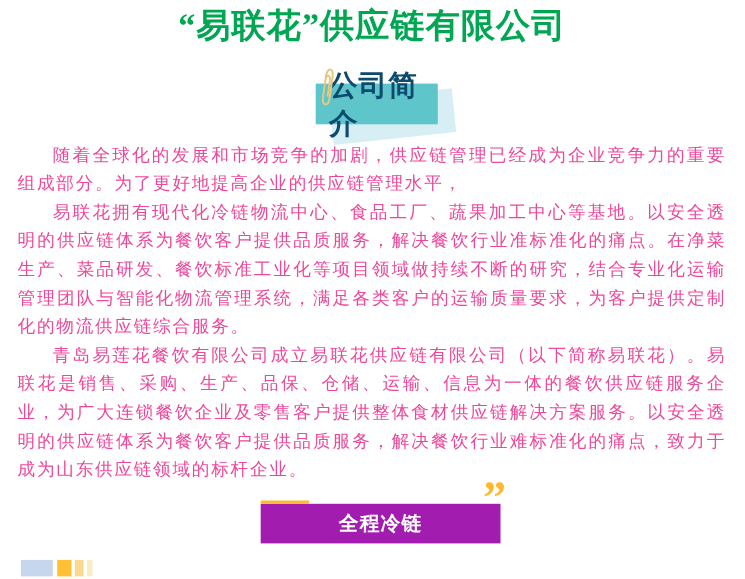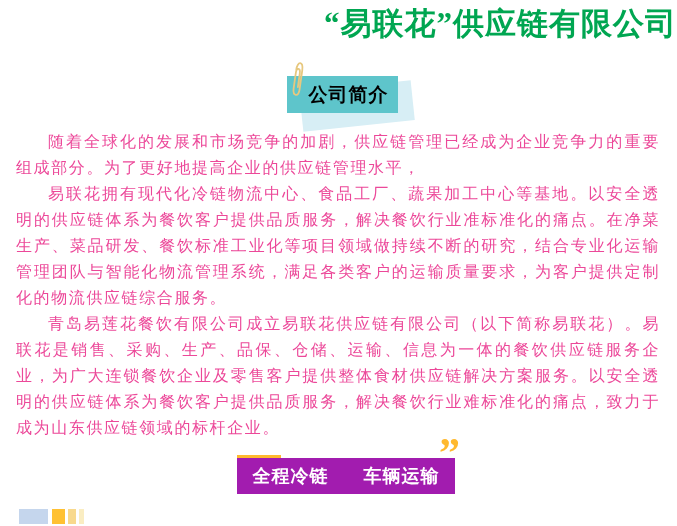--- a/index.html
+++ b/index.html
@@ -11,21 +11,21 @@
     overflow: hidden;
     font-family: "Liberation Serif", "DejaVu Serif", serif;
   }
 
   
   .page-title {
     position: absolute;
     top: 3px;
     left: 0;
     width: 100%;
-    text-align: right;
+    text-align: center;
     font-size: 31px;
     font-weight: bold;
     letter-spacing: 1px;
     color: #00A651;
     font-family: "Liberation Serif", "DejaVu Serif", serif;
   }
 
   
   .section-group {
     position: absolute;
@@ -49,22 +49,22 @@
     top: 16px;
     width: 111px;
     height: 37px;
     background: #5EC5CB;
     display: flex;
     align-items: center;
     justify-content: center;
     z-index: 2;
   }
   .section-badge span {
-    color: #000000;
-    font-size: 19px;
+    color: #0c4a6e;
+    font-size: 26px;
     font-weight: bold;
     font-family: Liberation Serif, serif;
     letter-spacing: 1px;
     padding-left: 12px;
   }
   .paperclip {
     position: absolute;
     left: 2px;
     top: 0px;
     z-index: 3;
@@ -164,21 +164,20 @@
   <div class="content">
     <p>随着全球化的发展和市场竞争的加剧，供应链管理已经成为企业竞争力的重要组成部分。为了更好地提高企业的供应链管理水平，</p>
     <p>易联花拥有现代化冷链物流中心、食品工厂、蔬果加工中心等基地。以安全透明的供应链体系为餐饮客户提供品质服务，解决餐饮行业准标准化的痛点。在净菜生产、菜品研发、餐饮标准工业化等项目领域做持续不断的研究，结合专业化运输管理团队与智能化物流管理系统，满足各类客户的运输质量要求，为客户提供定制化的物流供应链综合服务。</p>
     <p>青岛易莲花餐饮有限公司成立易联花供应链有限公司（以下简称易联花）。易联花是销售、采购、生产、品保、仓储、运输、信息为一体的餐饮供应链服务企业，为广大连锁餐饮企业及零售客户提供整体食材供应链解决方案服务。以安全透明的供应链体系为餐饮客户提供品质服务，解决餐饮行业难标准化的痛点，致力于成为山东供应链领域的标杆企业。</p>
   </div>
 
   <div class="footer-group">
     <div class="accent-line"></div>
     <div class="footer-badge">
       <span class="label-left">全程冷链</span>
-      <span class="label-right">车辆运输</span>
     </div>
     <div class="quote-mark">”</div>
   </div>
 
   <div class="decor-block decor-blue"></div>
   <div class="decor-block decor-orange"></div>
   <div class="decor-block decor-yellow"></div>
   <div class="decor-block decor-pale"></div>
 
 </div>

